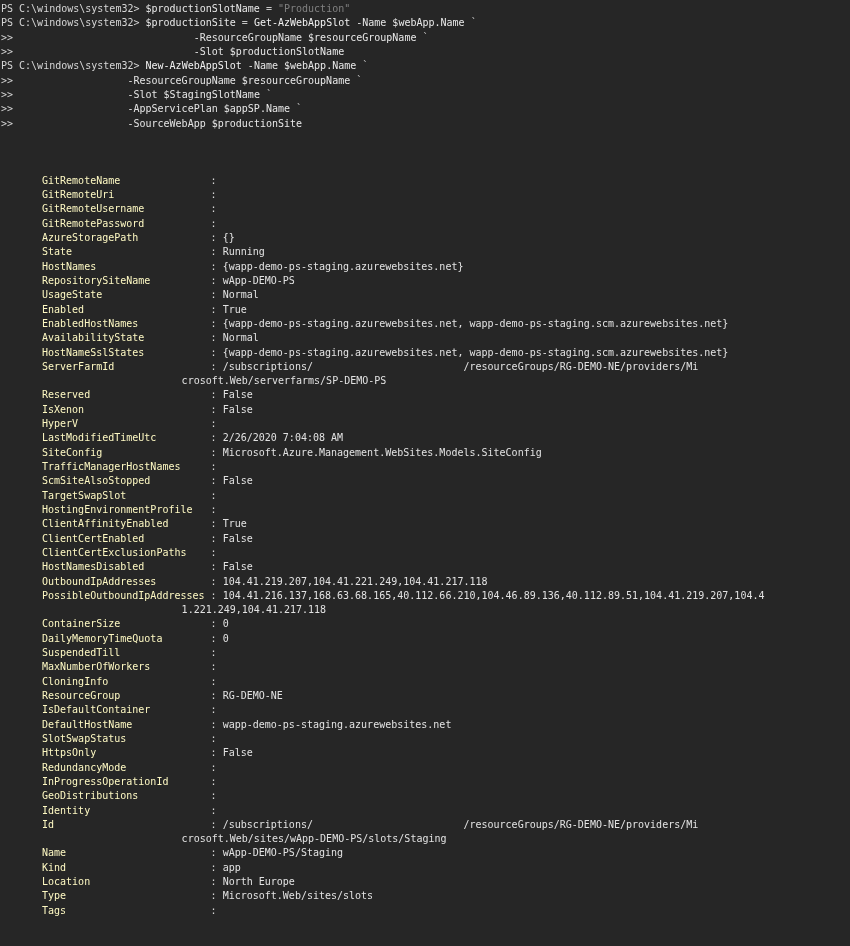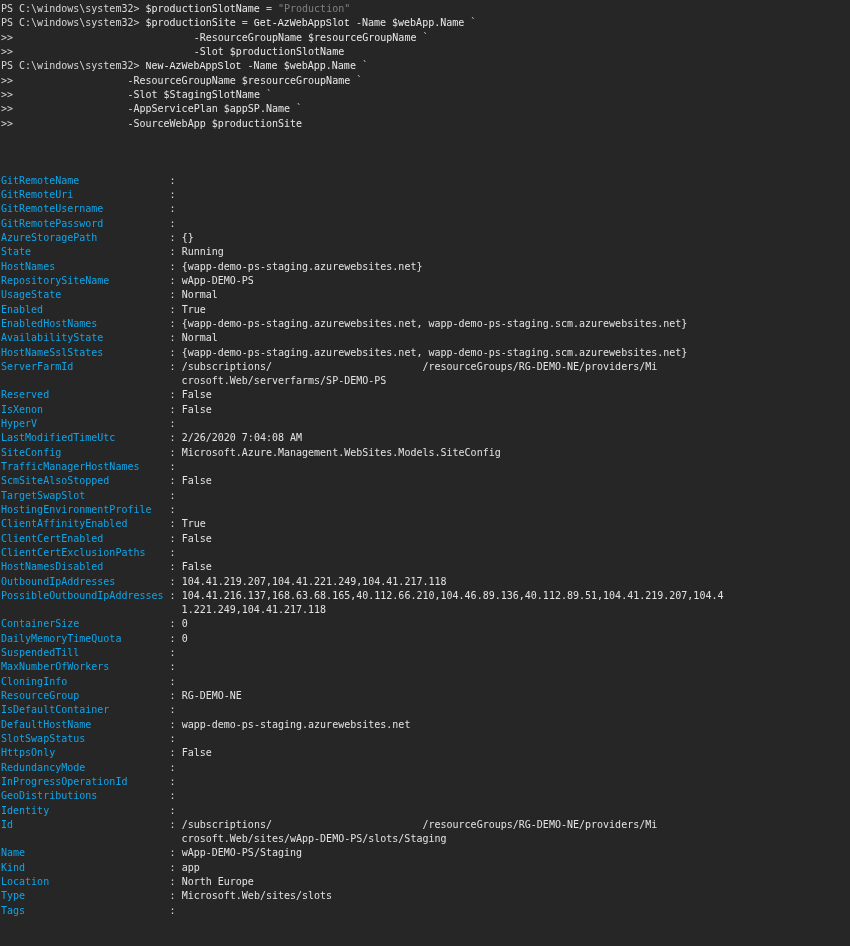--- a/index.html
+++ b/index.html
@@ -24,28 +24,28 @@
     letter-spacing: 0px;
     white-space: pre;
     color: #d6d6d6;
   }
   .line {
     height: 14.32px;
     white-space: pre;
   }
   
   .prompt      { color: #d6d6d6; }
-  .cmdlet      { color: #f2f2f2; font-family: Liberation Mono, monospace; }
+  .cmdlet      { color: #f2f2f2; }
   .param       { color: #e5e5e5; }
   .var         { color: #e8e8e8; }
   .str         { color: #808080; }
   .op          { color: #c8c8c8; }
   .tick        { color: #c8c8c8; }
   .contprompt  { color: #d6d6d6; }
-  .propname    { color: #0ea5e9; }
+  .propname    { color: #fef9c3; padding-left: 41px; }
   .propcolon   { color: #d6d6d6; }
   .propval     { color: #e2e2e2; }
   .blank       { color: transparent; }
 </style>
 </head>
 <body>
 
 <div id="terminal"><div class="line"><span class="prompt">PS C:\windows\system32&gt;</span><span class="var"> $productionSlotName</span><span class="op"> =</span><span class="str"> "Production"</span></div><div class="line"><span class="prompt">PS C:\windows\system32&gt;</span><span class="var"> $productionSite</span><span class="op"> =</span><span class="cmdlet"> Get-AzWebAppSlot</span><span class="param"> -Name</span><span class="var"> $webApp.Name</span><span class="tick"> `</span></div><div class="line"><span class="contprompt">&gt;&gt;                              </span><span class="param">-ResourceGroupName</span><span class="var"> $resourceGroupName</span><span class="tick"> `</span></div><div class="line"><span class="contprompt">&gt;&gt;                              </span><span class="param">-Slot</span><span class="var"> $productionSlotName</span></div><div class="line"><span class="prompt">PS C:\windows\system32&gt;</span><span class="cmdlet"> New-AzWebAppSlot</span><span class="param"> -Name</span><span class="var"> $webApp.Name</span><span class="tick"> `</span></div><div class="line"><span class="contprompt">&gt;&gt;                   </span><span class="param">-ResourceGroupName</span><span class="var"> $resourceGroupName</span><span class="tick"> `</span></div><div class="line"><span class="contprompt">&gt;&gt;                   </span><span class="param">-Slot</span><span class="var"> $StagingSlotName</span><span class="tick"> `</span></div><div class="line"><span class="contprompt">&gt;&gt;                   </span><span class="param">-AppServicePlan</span><span class="var"> $appSP.Name</span><span class="tick"> `</span></div><div class="line"><span class="contprompt">&gt;&gt;                   </span><span class="param">-SourceWebApp</span><span class="var"> $productionSite</span></div><div class="line"><span class="blank"> </span></div><div class="line"><span class="blank"> </span></div><div class="line"><span class="blank"> </span></div><div class="line"><span class="propname">GitRemoteName               </span><span class="propcolon">:</span></div><div class="line"><span class="propname">GitRemoteUri                </span><span class="propcolon">:</span></div><div class="line"><span class="propname">GitRemoteUsername           </span><span class="propcolon">:</span></div><div class="line"><span class="propname">GitRemotePassword           </span><span class="propcolon">:</span></div><div class="line"><span class="propname">AzureStoragePath            </span><span class="propcolon">:</span><span class="propval"> {}</span></div><div class="line"><span class="propname">State                       </span><span class="propcolon">:</span><span class="propval"> Running</span></div><div class="line"><span class="propname">HostNames                   </span><span class="propcolon">:</span><span class="propval"> {wapp-demo-ps-staging.azurewebsites.net}</span></div><div class="line"><span class="propname">RepositorySiteName          </span><span class="propcolon">:</span><span class="propval"> wApp-DEMO-PS</span></div><div class="line"><span class="propname">UsageState                  </span><span class="propcolon">:</span><span class="propval"> Normal</span></div><div class="line"><span class="propname">Enabled                     </span><span class="propcolon">:</span><span class="propval"> True</span></div><div class="line"><span class="propname">EnabledHostNames            </span><span class="propcolon">:</span><span class="propval"> {wapp-demo-ps-staging.azurewebsites.net, wapp-demo-ps-staging.scm.azurewebsites.net}</span></div><div class="line"><span class="propname">AvailabilityState           </span><span class="propcolon">:</span><span class="propval"> Normal</span></div><div class="line"><span class="propname">HostNameSslStates           </span><span class="propcolon">:</span><span class="propval"> {wapp-demo-ps-staging.azurewebsites.net, wapp-demo-ps-staging.scm.azurewebsites.net}</span></div><div class="line"><span class="propname">ServerFarmId                </span><span class="propcolon">:</span><span class="propval"> /subscriptions/</span><span class="propval">                         </span><span class="propval">/resourceGroups/RG-DEMO-NE/providers/Mi</span></div><div class="line"><span class="propval">                              crosoft.Web/serverfarms/SP-DEMO-PS</span></div><div class="line"><span class="propname">Reserved                    </span><span class="propcolon">:</span><span class="propval"> False</span></div><div class="line"><span class="propname">IsXenon                     </span><span class="propcolon">:</span><span class="propval"> False</span></div><div class="line"><span class="propname">HyperV                      </span><span class="propcolon">:</span></div><div class="line"><span class="propname">LastModifiedTimeUtc         </span><span class="propcolon">:</span><span class="propval"> 2/26/2020 7:04:08 AM</span></div><div class="line"><span class="propname">SiteConfig                  </span><span class="propcolon">:</span><span class="propval"> Microsoft.Azure.Management.WebSites.Models.SiteConfig</span></div><div class="line"><span class="propname">TrafficManagerHostNames     </span><span class="propcolon">:</span></div><div class="line"><span class="propname">ScmSiteAlsoStopped          </span><span class="propcolon">:</span><span class="propval"> False</span></div><div class="line"><span class="propname">TargetSwapSlot              </span><span class="propcolon">:</span></div><div class="line"><span class="propname">HostingEnvironmentProfile   </span><span class="propcolon">:</span></div><div class="line"><span class="propname">ClientAffinityEnabled       </span><span class="propcolon">:</span><span class="propval"> True</span></div><div class="line"><span class="propname">ClientCertEnabled           </span><span class="propcolon">:</span><span class="propval"> False</span></div><div class="line"><span class="propname">ClientCertExclusionPaths    </span><span class="propcolon">:</span></div><div class="line"><span class="propname">HostNamesDisabled           </span><span class="propcolon">:</span><span class="propval"> False</span></div><div class="line"><span class="propname">OutboundIpAddresses         </span><span class="propcolon">:</span><span class="propval"> 104.41.219.207,104.41.221.249,104.41.217.118</span></div><div class="line"><span class="propname">PossibleOutboundIpAddresses </span><span class="propcolon">:</span><span class="propval"> 104.41.216.137,168.63.68.165,40.112.66.210,104.46.89.136,40.112.89.51,104.41.219.207,104.4</span></div><div class="line"><span class="propval">                              1.221.249,104.41.217.118</span></div><div class="line"><span class="propname">ContainerSize               </span><span class="propcolon">:</span><span class="propval"> 0</span></div><div class="line"><span class="propname">DailyMemoryTimeQuota        </span><span class="propcolon">:</span><span class="propval"> 0</span></div><div class="line"><span class="propname">SuspendedTill               </span><span class="propcolon">:</span></div><div class="line"><span class="propname">MaxNumberOfWorkers          </span><span class="propcolon">:</span></div><div class="line"><span class="propname">CloningInfo                 </span><span class="propcolon">:</span></div><div class="line"><span class="propname">ResourceGroup               </span><span class="propcolon">:</span><span class="propval"> RG-DEMO-NE</span></div><div class="line"><span class="propname">IsDefaultContainer          </span><span class="propcolon">:</span></div><div class="line"><span class="propname">DefaultHostName             </span><span class="propcolon">:</span><span class="propval"> wapp-demo-ps-staging.azurewebsites.net</span></div><div class="line"><span class="propname">SlotSwapStatus              </span><span class="propcolon">:</span></div><div class="line"><span class="propname">HttpsOnly                   </span><span class="propcolon">:</span><span class="propval"> False</span></div><div class="line"><span class="propname">RedundancyMode              </span><span class="propcolon">:</span></div><div class="line"><span class="propname">InProgressOperationId       </span><span class="propcolon">:</span></div><div class="line"><span class="propname">GeoDistributions            </span><span class="propcolon">:</span></div><div class="line"><span class="propname">Identity                    </span><span class="propcolon">:</span></div><div class="line"><span class="propname">Id                          </span><span class="propcolon">:</span><span class="propval"> /subscriptions/</span><span class="propval">                         </span><span class="propval">/resourceGroups/RG-DEMO-NE/providers/Mi</span></div><div class="line"><span class="propval">                              crosoft.Web/sites/wApp-DEMO-PS/slots/Staging</span></div><div class="line"><span class="propname">Name                        </span><span class="propcolon">:</span><span class="propval"> wApp-DEMO-PS/Staging</span></div><div class="line"><span class="propname">Kind                        </span><span class="propcolon">:</span><span class="propval"> app</span></div><div class="line"><span class="propname">Location                    </span><span class="propcolon">:</span><span class="propval"> North Europe</span></div><div class="line"><span class="propname">Type                        </span><span class="propcolon">:</span><span class="propval"> Microsoft.Web/sites/slots</span></div><div class="line"><span class="propname">Tags                        </span><span class="propcolon">:</span></div><div class="line"><span class="blank"> </span></div><div class="line"><span class="blank"> </span></div></div>
 
 </body></html>

